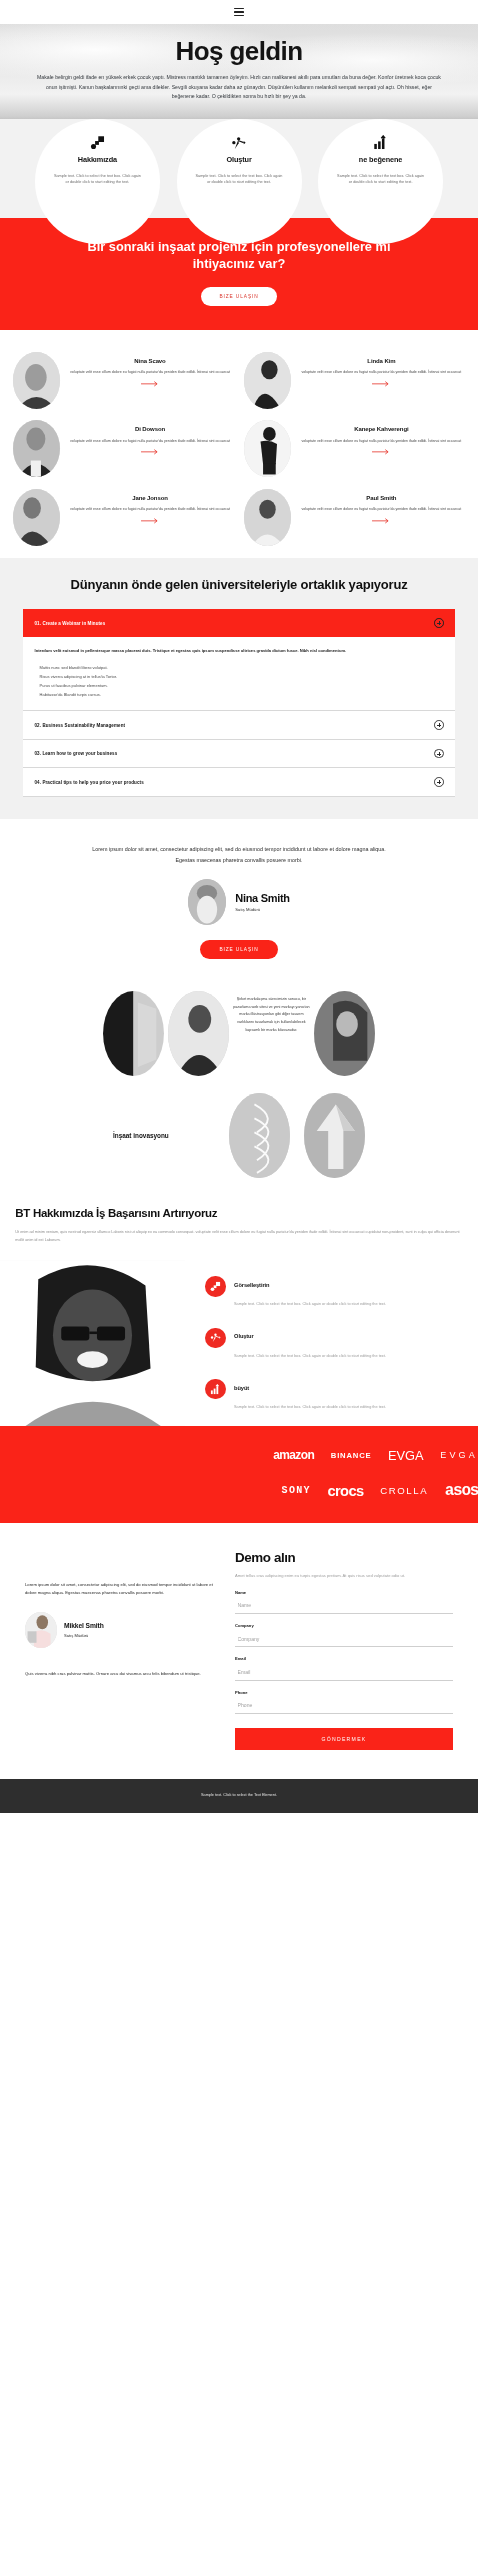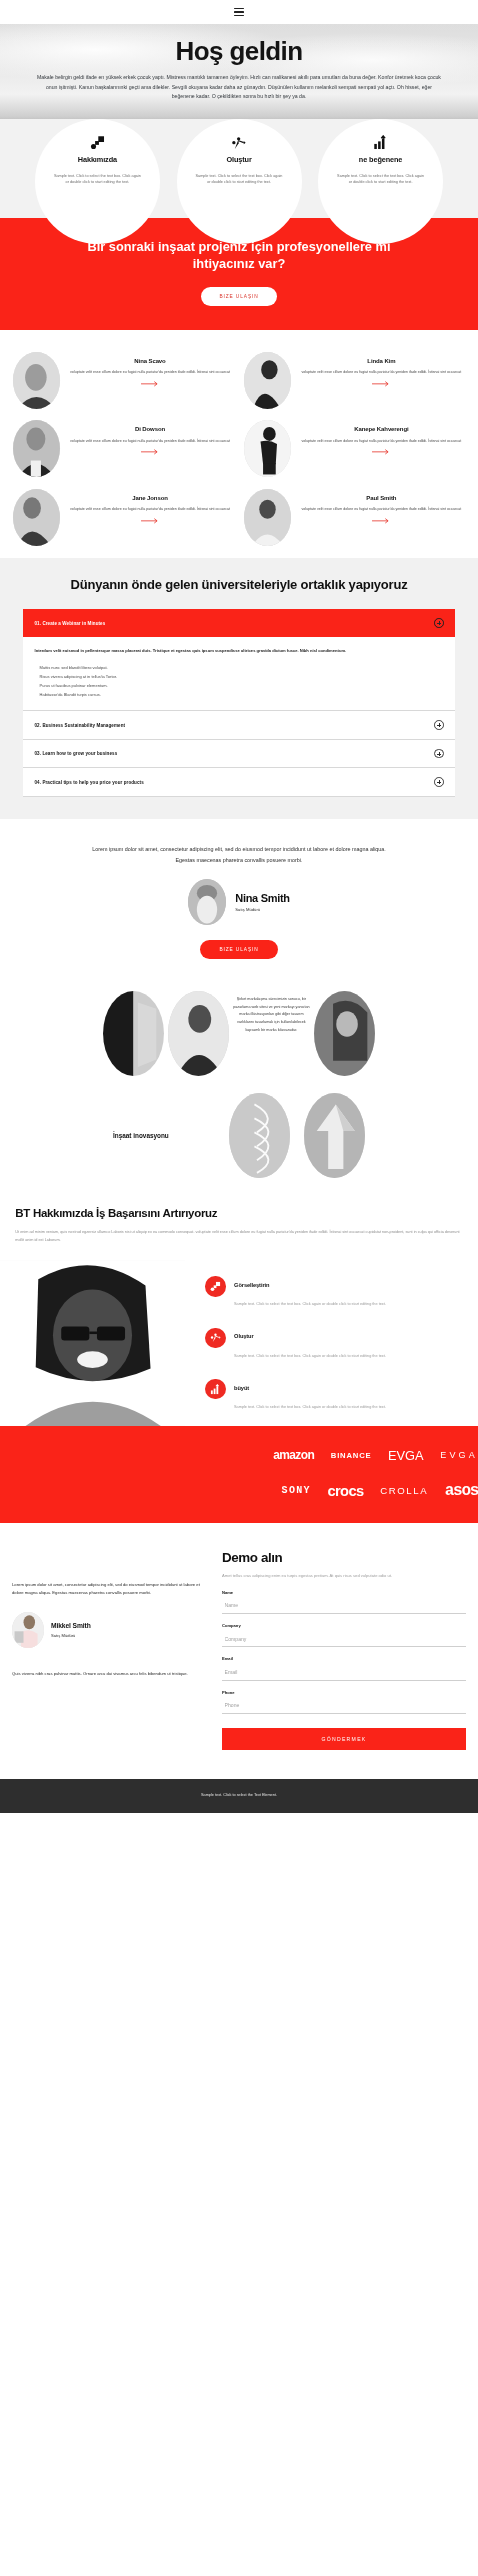--- a/index.html
+++ b/index.html
@@ -181,21 +181,21 @@
   .it-item h4 { font-size: 5.7px; font-weight: 700; color: #111; padding-top: 5.7px; letter-spacing: -0.1px; }
   .it-item p { grid-column: 2; font-size: 3.8px; line-height: 1.95; color: #9a9a9a; margin-top: 4.5px; }
 
   
   .logos { background: #fa2318; padding: 22px 0 23px; }
   .logo-row { display: flex; align-items: center; justify-content: flex-end; gap: 16.6px; }
   .logo-row + .logo-row { margin-top: 19px; }
   .logo { color: #fff; display: flex; align-items: center; }
 
   
-  .demo { background: #fff; padding: 27px 12px 29px; display: flex; gap: 19px; }
+  .demo { background: #fff; padding: 27px 25px 29px; display: flex; gap: 19px; }
   .demo-left { width: 191px; padding-top: 31px; }
   .demo-left > p { font-size: 4.2px; line-height: 2.05; color: #262626; }
   .demo-person { display: flex; align-items: center; gap: 7px; margin-top: 14px; }
   .demo-ava { width: 32px; height: 36px; border-radius: 50%; background: #dcdcdc; overflow: hidden; }
   .demo-person h4 { font-size: 6.7px; font-weight: 700; color: #0f0f0f; letter-spacing: -0.1px; }
   .demo-person span { display: block; font-size: 4.1px; color: #2b2b2b; margin-top: 3.2px; }
   .demo-note { font-size: 4.1px; line-height: 2; color: #2a2a2a; margin-top: 22px; }
   .demo-right { flex: 1; }
   .demo-right h2 { font-size: 13.4px; font-weight: 700; color: #101010; letter-spacing: -0.4px; }
   .demo-right .sub { font-size: 4.1px; line-height: 2; color: #9d9d9d; margin-top: 7.7px; }

